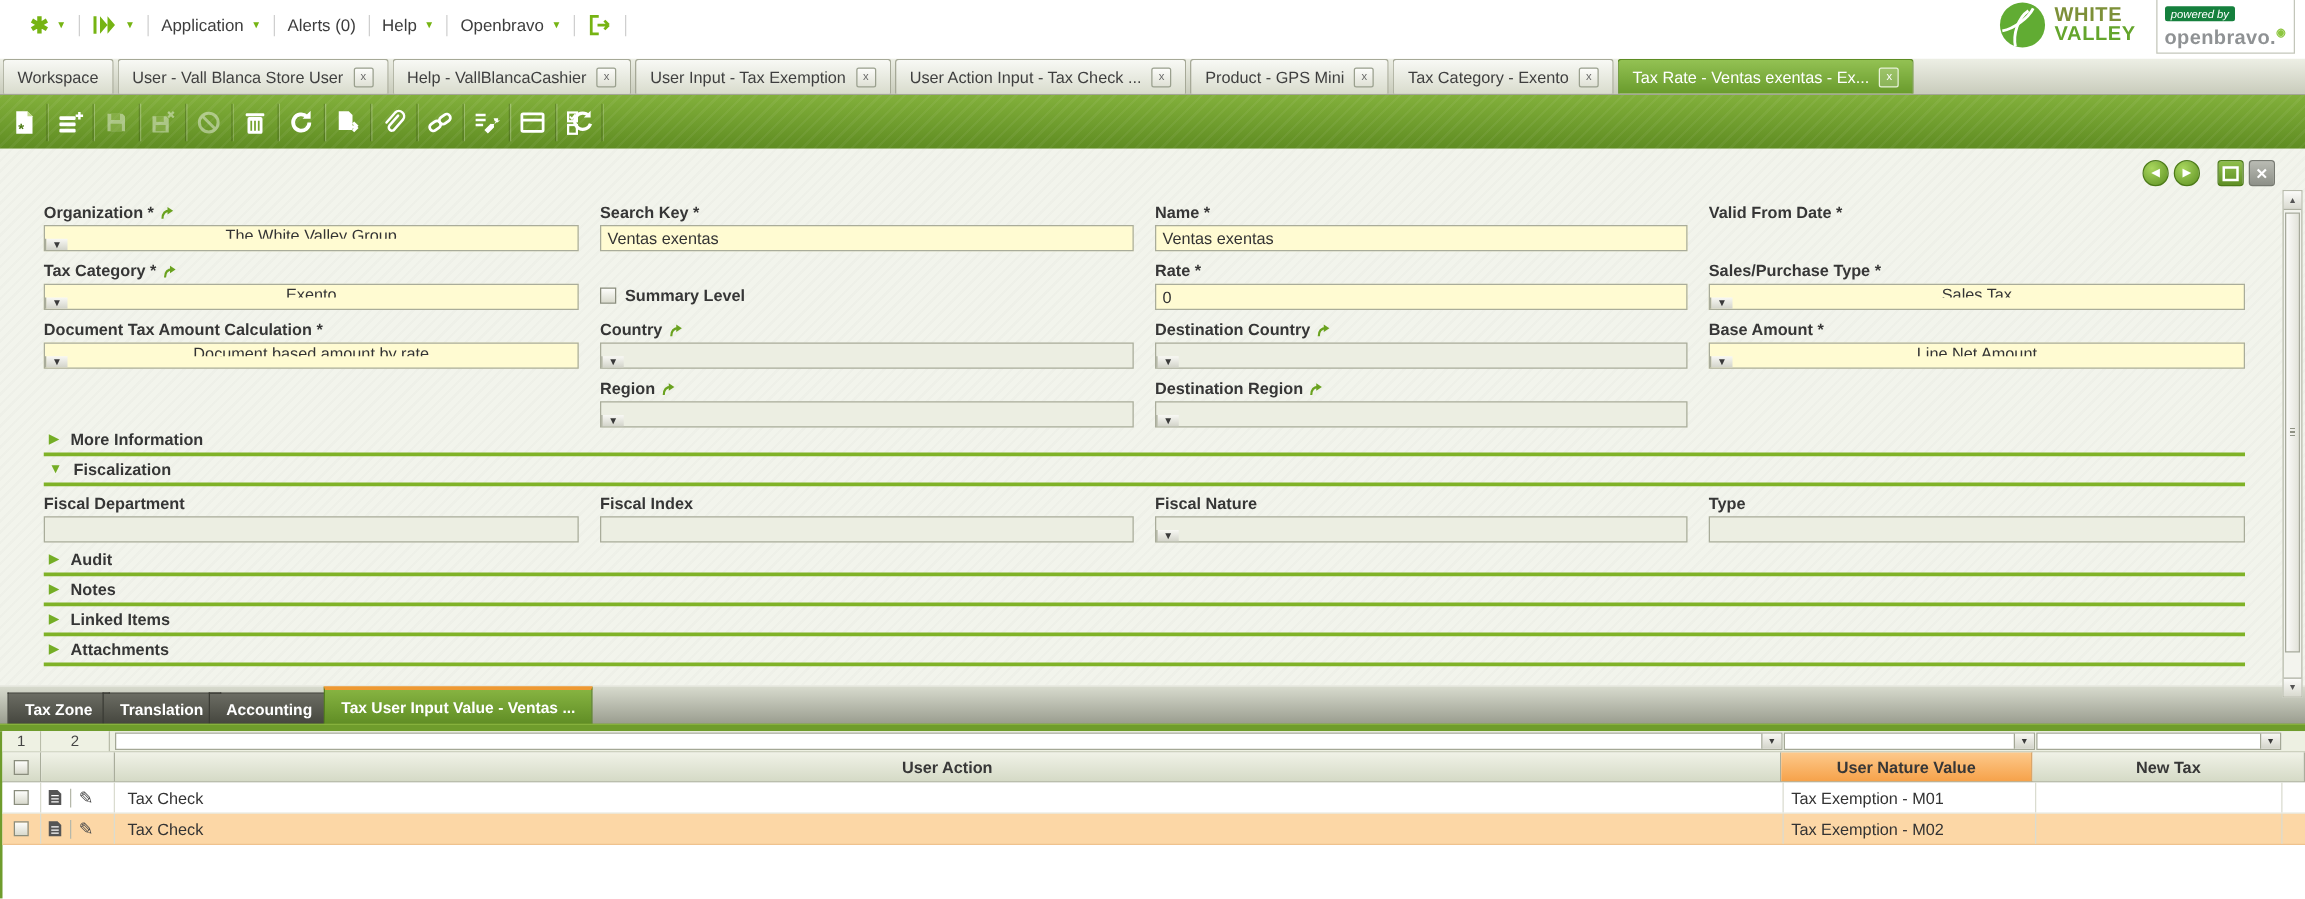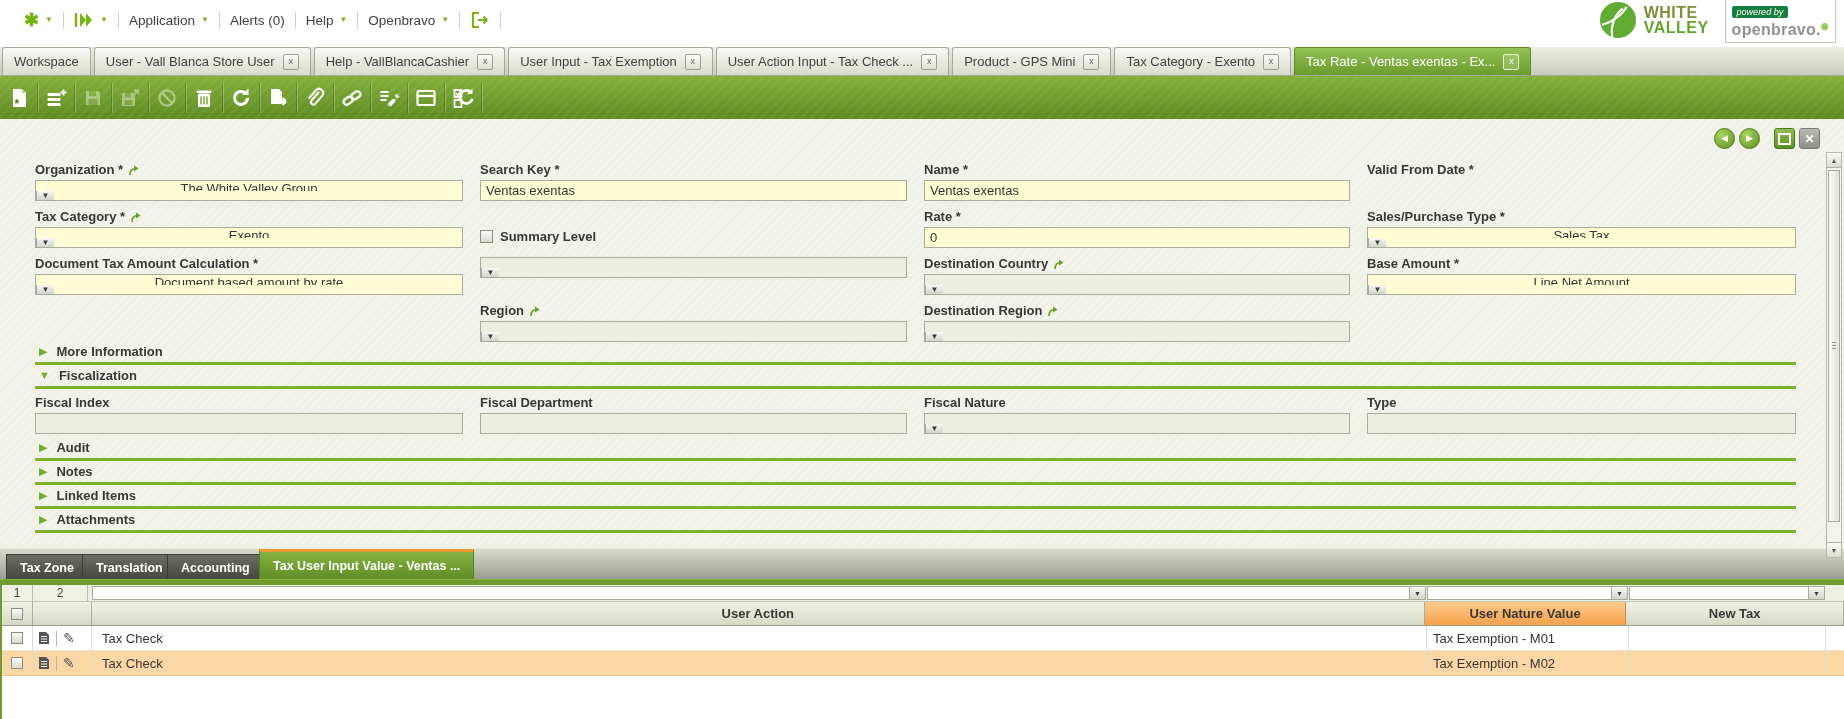--- a/index.html
+++ b/index.html
@@ -438,20 +438,29 @@
       <div class="fld">
         <div class="flabel">
             <span>Document Tax Amount Calculation *</span>
           </div>
         <div class="sel">
             <span class="sval">Document based amount by rate</span>
             <span class="sbtn2">▼</span>
           </div>
       </div>
       <div class="fld">
+        <div class="flabel">
+            <span>Country</span>
+            <span class="linkico">
+              <svg width="11" height="11" viewBox="0 0 11 11">
+                <path d="M2 10C2 5.2 4 3.5 8 3.5" stroke="#6aa21f" stroke-width="1.7" fill="none"></path>
+                <path d="M6 .5 10.5 3.5 6 6.5z" fill="#6aa21f"></path>
+              </svg>
+            </span>
+          </div>
         <div class="sel gray">
             <span class="sval"></span>
             <span class="sbtn2">▼</span>
           </div>
       </div>
       <div class="fld">
         <div class="flabel">
             <span>Destination Country</span>
             <span class="linkico">
               <svg width="11" height="11" viewBox="0 0 11 11">
@@ -512,29 +521,29 @@
         <span class="tri">▶</span>
         <span class="stxt">More Information</span>
       </div>
       <div class="sec">
         <span class="tri">▼</span>
         <span class="stxt">Fiscalization</span>
       </div>
       <div class="fiscal-grid">
         <div class="fld">
           <div class="flabel">
-              <span>Fiscal Index</span>
+              <span>Fiscal Department</span>
             </div>
           <div class="inp gray">
               <span></span>
             </div>
         </div>
         <div class="fld">
           <div class="flabel">
-              <span>Fiscal Department</span>
+              <span>Fiscal Index</span>
             </div>
           <div class="inp gray">
               <span></span>
             </div>
         </div>
         <div class="fld">
           <div class="flabel">
               <span>Fiscal Nature</span>
             </div>
           <div class="sel gray">

